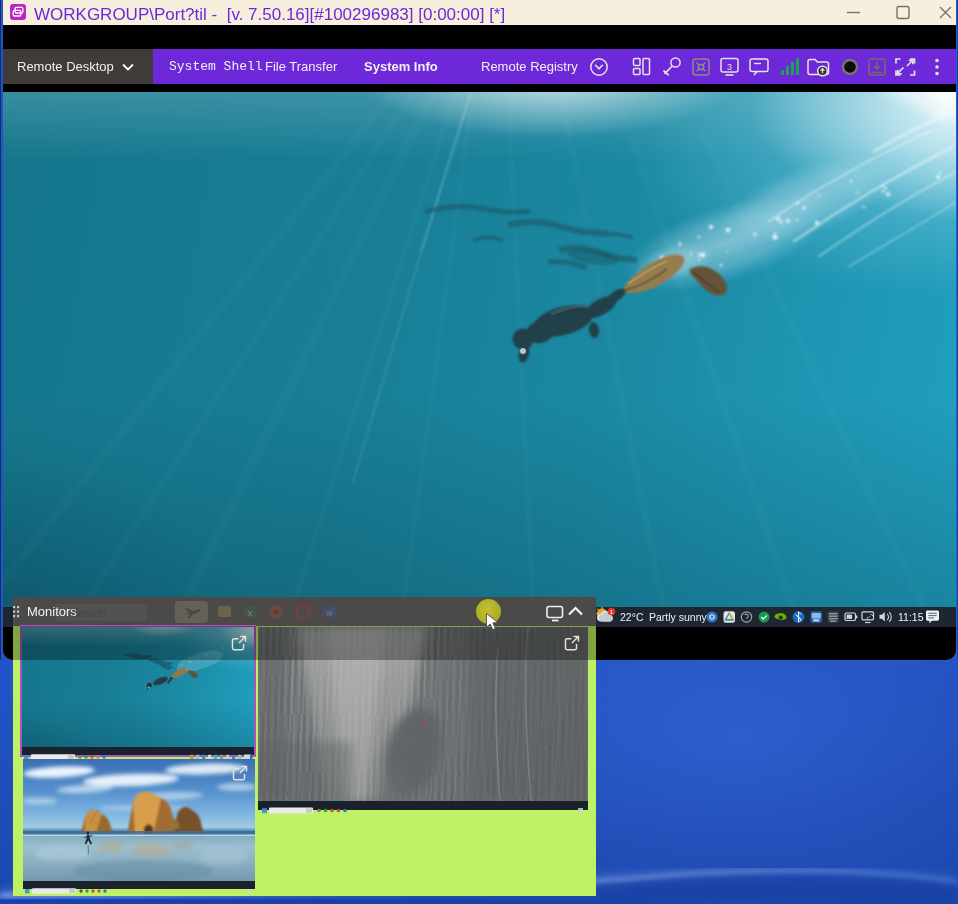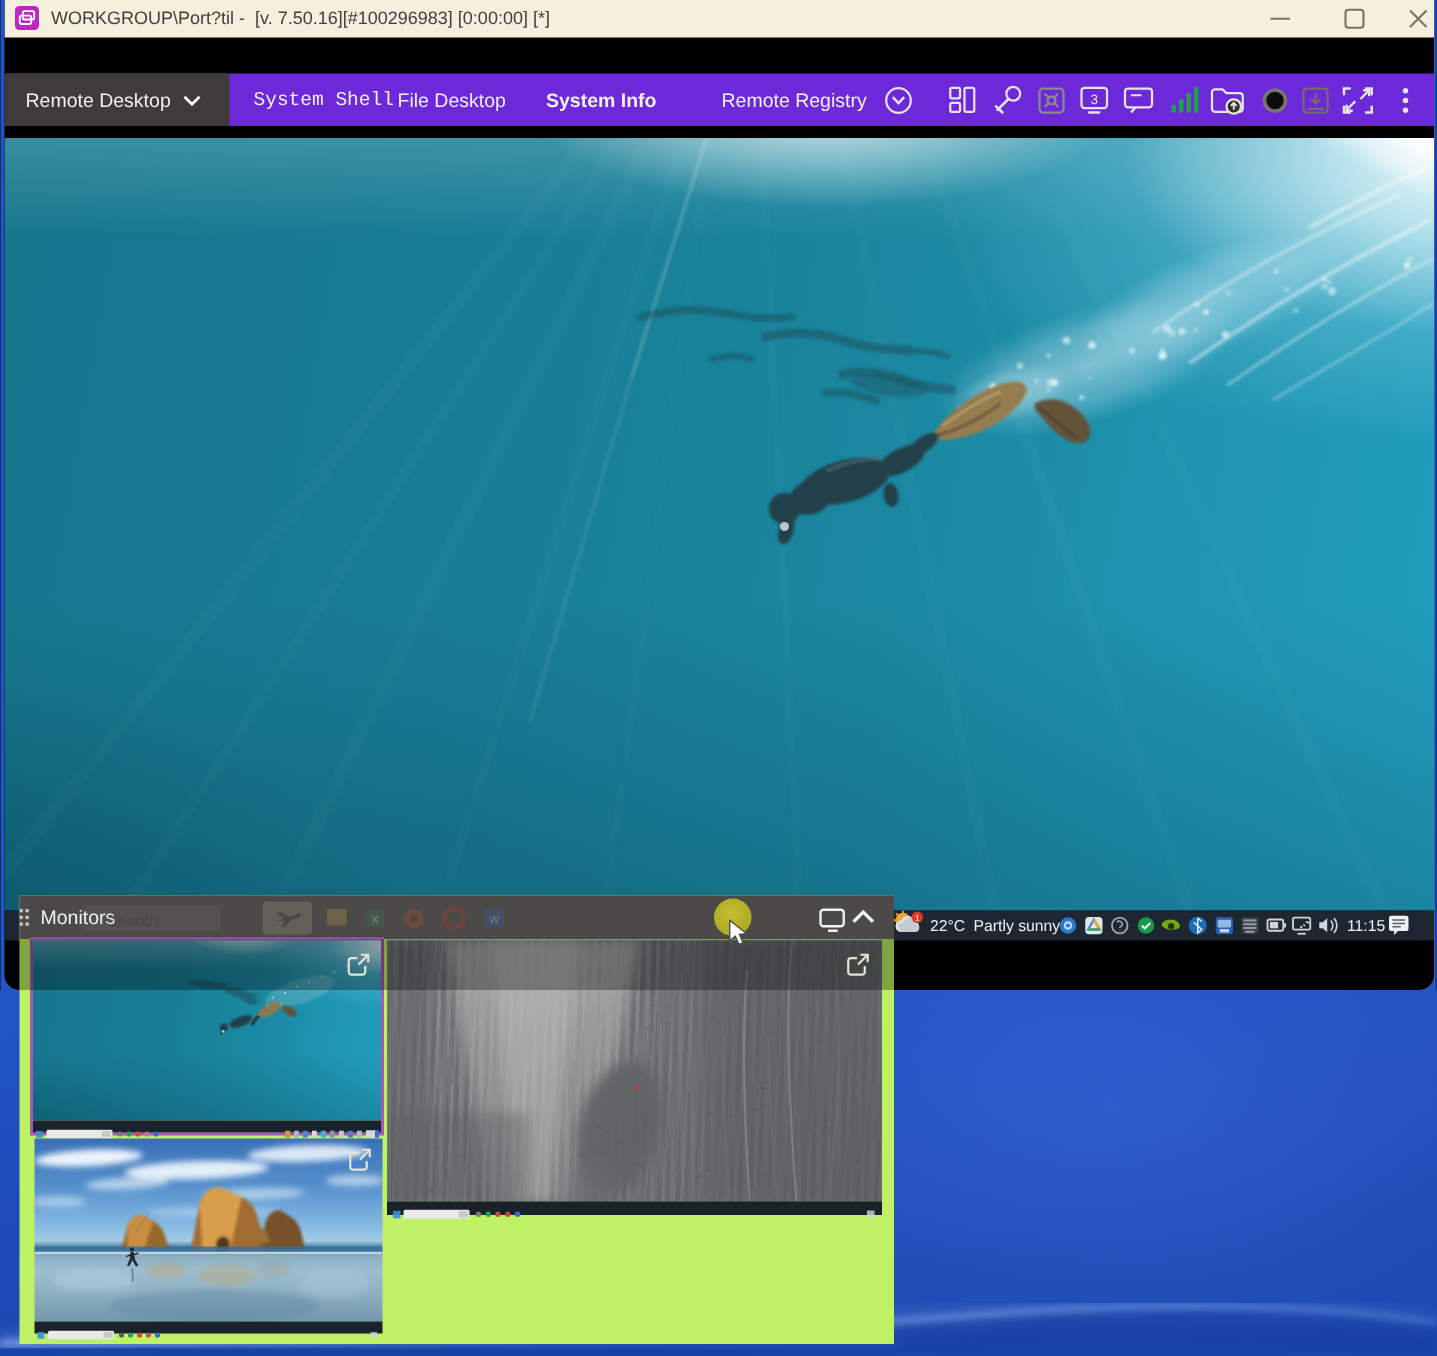--- a/index.html
+++ b/index.html
@@ -40,39 +40,39 @@
 
 <div class="abs" id="appwin" style="left:3px;top:0;width:953px;height:660px;background:#000;border-radius:0 0 10px 10px;overflow:hidden;">
 
   <div class="abs" id="titlebar" style="left:0;top:0;width:953px;height:25px;background:#f7efde;">
     <div class="abs" style="left:7px;top:4px;width:16px;height:16px;background:#bf24c4;border-radius:3px;">
       <svg width="16" height="16" viewBox="0 0 16 16">
         <rect x="5.2" y="3.4" width="7.6" height="5.6" rx="1.2" fill="none" stroke="#fff" stroke-width="1.3"></rect>
         <rect x="3.2" y="6.4" width="7.6" height="5.6" rx="1.2" fill="none" stroke="#fff" stroke-width="1.3"></rect>
       </svg>
     </div>
-    <div class="abs" style="left:31px;top:5px;font-size:12px;color:#404040;white-space:pre;">WORKGROUP\Port?til -  [v. 7.50.16][#100296983] [0:00:00] [*]</div>
+    <div class="abs" style="left:31px;top:5px;font-size:17px;color:#6d28d9;white-space:pre;">WORKGROUP\Port?til -  [v. 7.50.16][#100296983] [0:00:00] [*]</div>
 
     <svg class="abs" style="left:828px;top:0" width="125" height="25" viewBox="0 0 125 25">
       <g stroke="#7a7063" stroke-width="1.4" fill="none">
         <path d="M16,12.5 h13"></path>
         <rect x="66" y="6.5" width="12" height="12" rx="2"></rect>
         <path d="M109,7 l11,11 M120,7 l-11,11"></path>
       </g>
     </svg>
   </div>
 
   <div class="abs" id="menubar" style="left:0;top:25px;width:953px;height:35px;background:#6d28d9;color:#f2f1ef;font-size:13px;margin-top:24px;">
     <div class="abs" style="left:0;top:0;width:150px;height:35px;background:#3f3b38;"></div>
     <div class="abs" style="left:14px;top:10px;">Remote Desktop</div>
     <svg class="abs" style="left:117px;top:11px" width="16" height="14" viewBox="0 0 16 14">
         <path d="M3,4.5 l5,5 l5,-5" fill="none" stroke="#fff" stroke-width="1.8"></path>
       </svg>
     <div class="abs" style="left:166px;top:10px;font-family:Liberation Mono, monospace;">System Shell</div>
-    <div class="abs" style="left:262px;top:10px;">File Desktop</div>
+    <div class="abs" style="left:262px;top:10px;">File Transfer</div>
     <div class="abs" style="left:361px;top:10px;font-weight:bold;">System Info</div>
     <div class="abs" style="left:478px;top:10px;">Remote Registry</div>
     <svg class="abs" style="left:583px;top:0" width="373" height="35" viewBox="0 0 373 35">
       <g fill="none" stroke="#e6e4e1" stroke-width="1.5">
 
         <circle cx="13" cy="18" r="8.2"></circle>
         <path d="M9.2,15.8 l3.8,4 l3.8,-4" stroke-width="1.6"></path>
 
         <rect x="47.5" y="9.5" width="6.5" height="7" rx="1"></rect>
         <rect x="47.5" y="19.5" width="6.5" height="6" rx="1"></rect>

